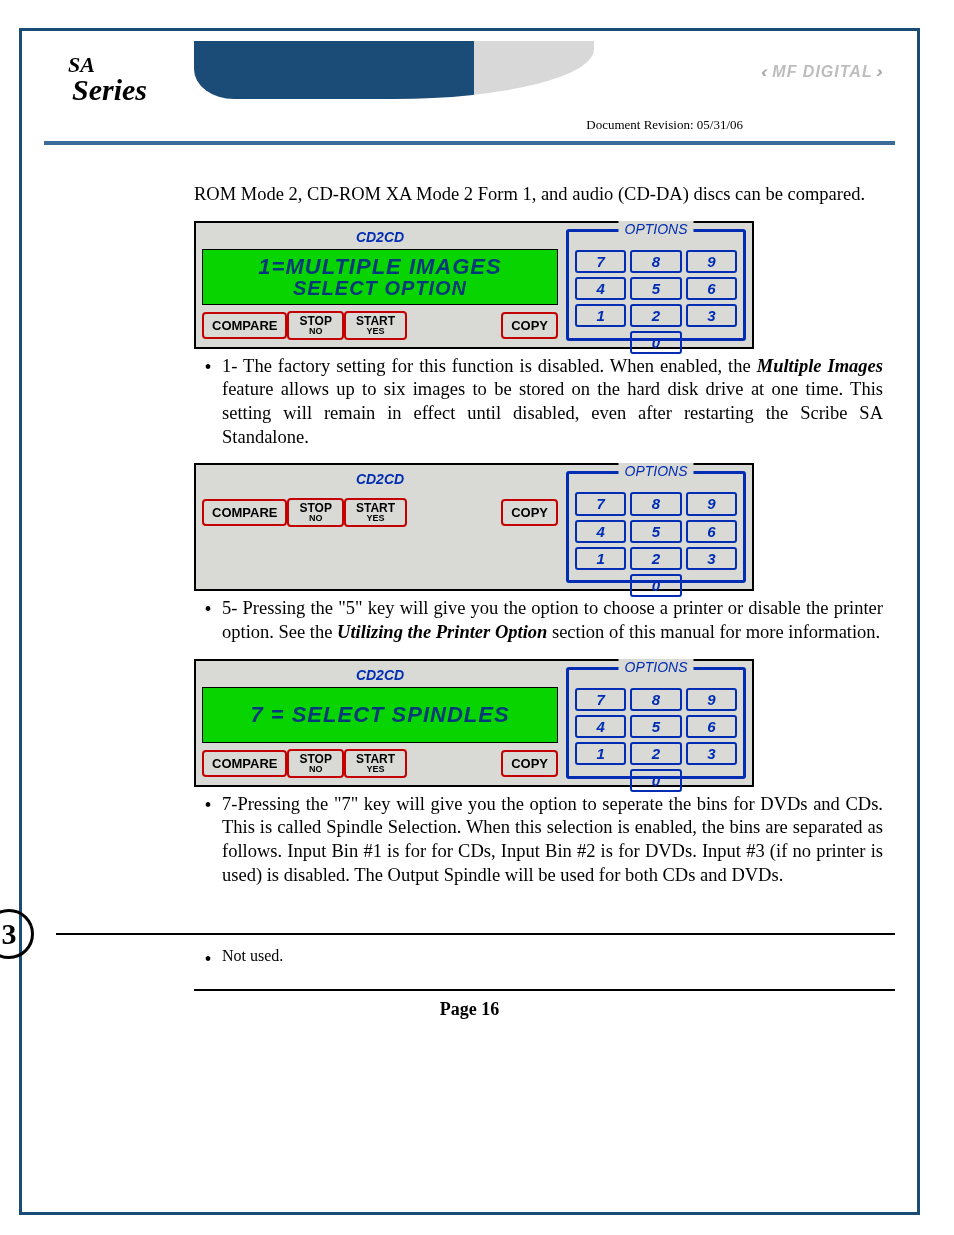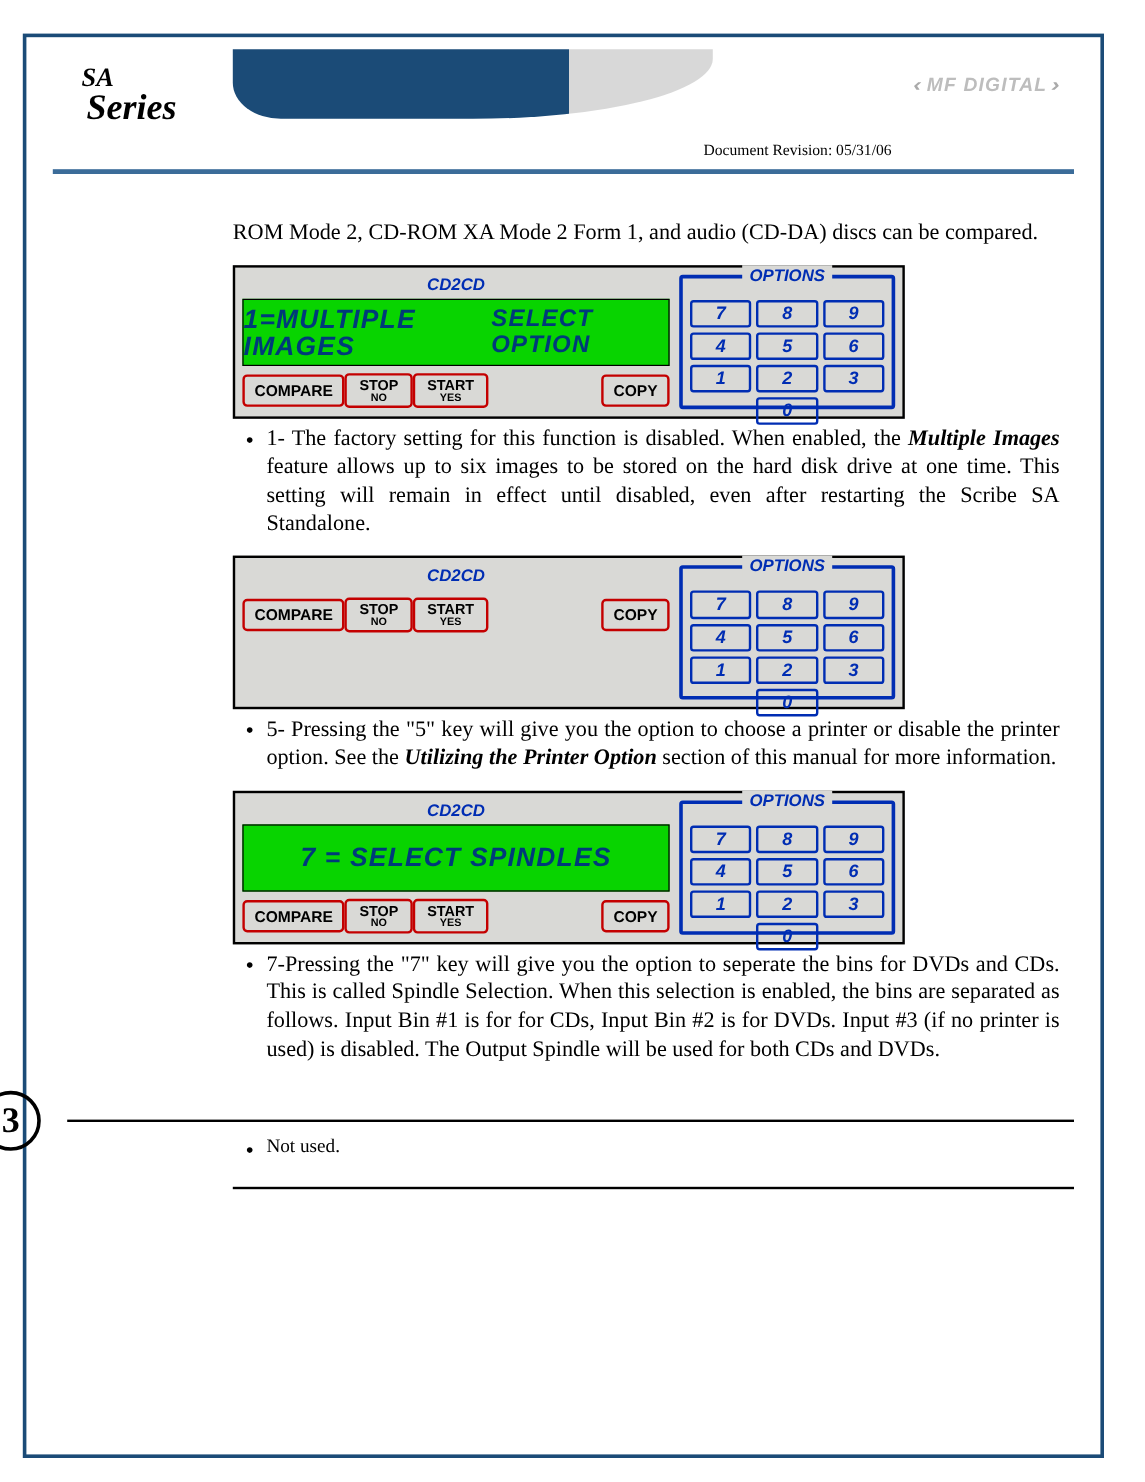--- a/index.html
+++ b/index.html
@@ -16,28 +16,28 @@
 .hdr-title{position:absolute;left:0;bottom:6px;font-family:"Times New Roman",serif;font-weight:bold;font-size:18px;color:#1b4b77}
 .hdr-rev{position:absolute;right:152px;bottom:8px;font-size:13px;color:#000}
 .content{margin-left:150px;margin-right:12px;font-size:18.5px;line-height:1.28;text-align:justify}
 .content p{margin:0 0 14px 0}
 .bullet-row{display:flex;margin:6px 0 14px 0}
 .bullet-dot{width:28px;font-size:20px;line-height:1;padding-top:2px;text-align:center}
 .bullet-txt{flex:1;text-align:justify}
 .panel{width:560px;height:128px;margin:0 0 6px 0;background:#d9d9d6;border:2px solid #000;box-sizing:border-box;display:flex;padding:6px}
 .panel-left{flex:1;display:flex;flex-direction:column;margin-right:8px}
 .lcd-top{height:20px;text-align:center;font-family:Arial,sans-serif;font-style:italic;font-weight:bold;font-size:14px;color:#002db3}
-.lcd{flex:1;background:#08d400;border:1px solid #000;display:flex;flex-direction:row;align-items:center;justify-content:center;font-family:"Arial Narrow",Arial,sans-serif;font-style:italic;font-weight:bold;color:#003a7a;font-size:22px;line-height:1.05;letter-spacing:1px}
+.lcd{flex:1;background:#08d400;border:1px solid #000;display:flex;flex-direction:column;align-items:center;justify-content:center;font-family:"Arial Narrow",Arial,sans-serif;font-style:italic;font-weight:bold;color:#003a7a;font-size:22px;line-height:1.05;letter-spacing:1px}
 .lcd .row2{font-size:20px}
 .btn-row{height:30px;display:flex;margin-top:6px;align-items:center}
 .pbtn{flex:0 0 auto;background:#d9d9d6;border:2px solid #c40000;border-radius:4px;padding:2px 10px;font-family:Arial,sans-serif;font-weight:bold;font-size:12px;color:#000;text-align:center;line-height:1}
 .pbtn.big{padding:5px 8px;font-size:13px}
 .pbtn .sub{display:block;font-size:9px;font-weight:bold}
 .panel-right{width:180px;border:3px solid #002db3;border-radius:3px;position:relative;padding:18px 6px 6px 6px;box-sizing:border-box}
-.opt-label{position:absolute;top:-11px;left:50%;transform:translateX(-50%);background:#d9d9d6;padding:0 6px;font-family:Arial,sans-serif;font-weight:bold;font-style:italic;font-size:14px;color:#002db3}
+.opt-label{position:absolute;top:-11px;left:50%;transform:translateX(-50%);background:#d9d9d6;padding:0 6px;font-family:Arial,sans-serif;font-weight:normal;font-style:italic;font-size:14px;color:#002db3}
 .keypad{display:grid;grid-template-columns:repeat(3,1fr);gap:4px}
 .key{border:2px solid #002db3;border-radius:3px;text-align:center;font-family:Arial,sans-serif;font-weight:bold;font-style:italic;color:#002db3;font-size:15px;padding:0}
 .key.zero{grid-column:2/3}
 .section-3{display:flex;align-items:center;margin:22px 0 0 -60px}
 .circ{width:44px;height:44px;border:3px solid #000;border-radius:50%;display:flex;align-items:center;justify-content:center;font-family:"Times New Roman",serif;font-weight:bold;font-size:30px;margin-right:22px}
 .section-line{flex:1;height:0;border-top:2px solid #000}
 .section-3-body{margin-left:150px;margin-top:-18px}
 hr.bot{border:none;border-top:2px solid #000;margin:20px 0 8px 150px}
 .pagenum{text-align:center;font-weight:bold;font-size:18px;margin-top:6px}
 em.bold{font-weight:bold;font-style:italic}
@@ -188,15 +188,16 @@
       <div class="section-line"></div>
     </div>
     <div class="section-3-body">
       <div class="bullet-row">
         <div class="bullet-dot">•</div>
         <div class="bullet-txt">Not used.</div>
       </div>
     </div>
 
     <hr class="bot">
+    <div class="pagenum">Page 16</div>
 
   </div>
 </div>
 
 </body></html>

